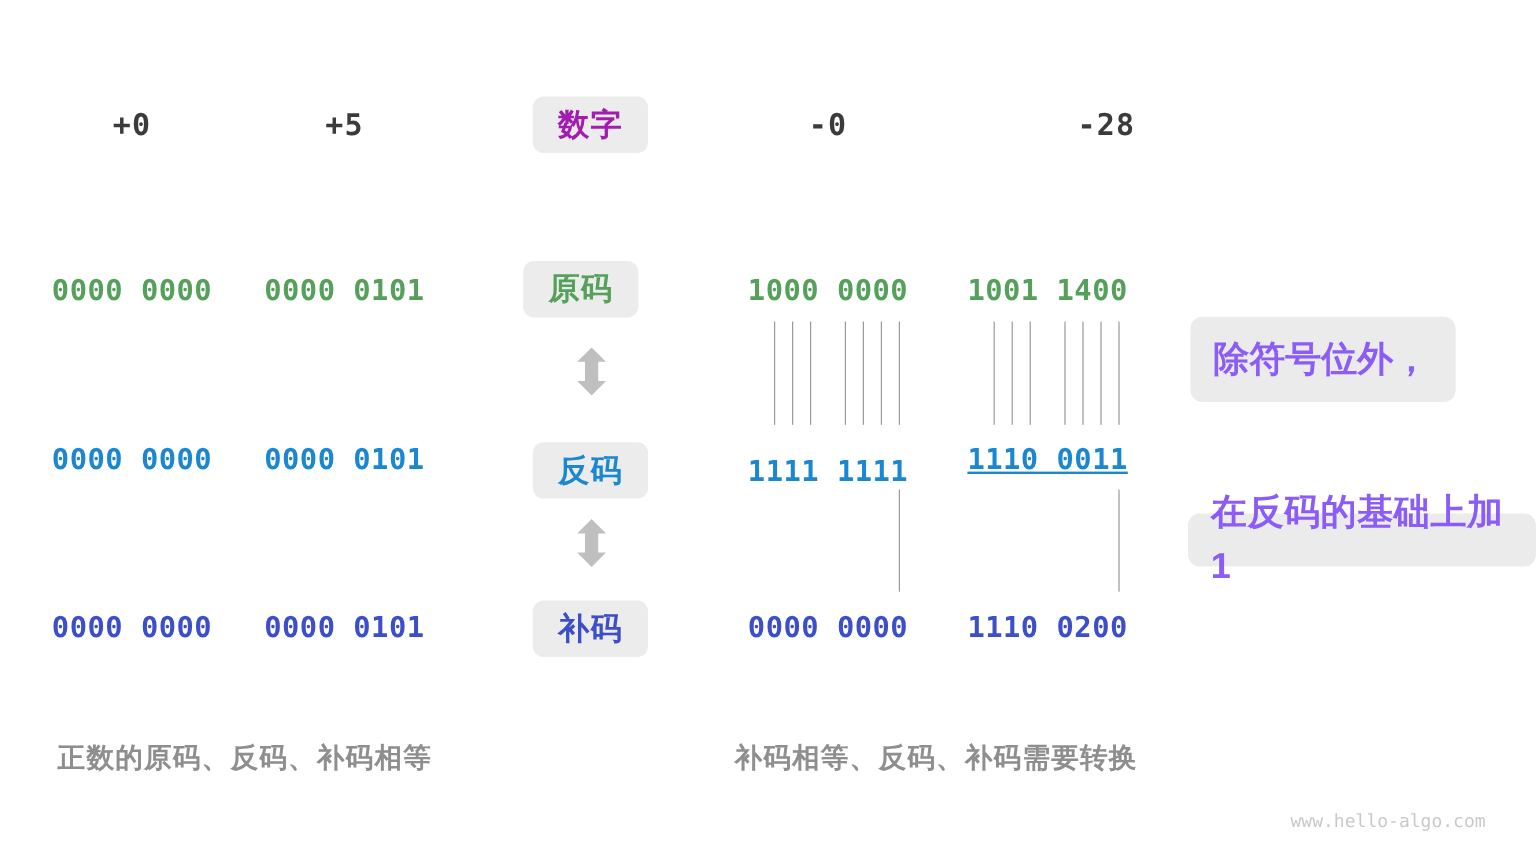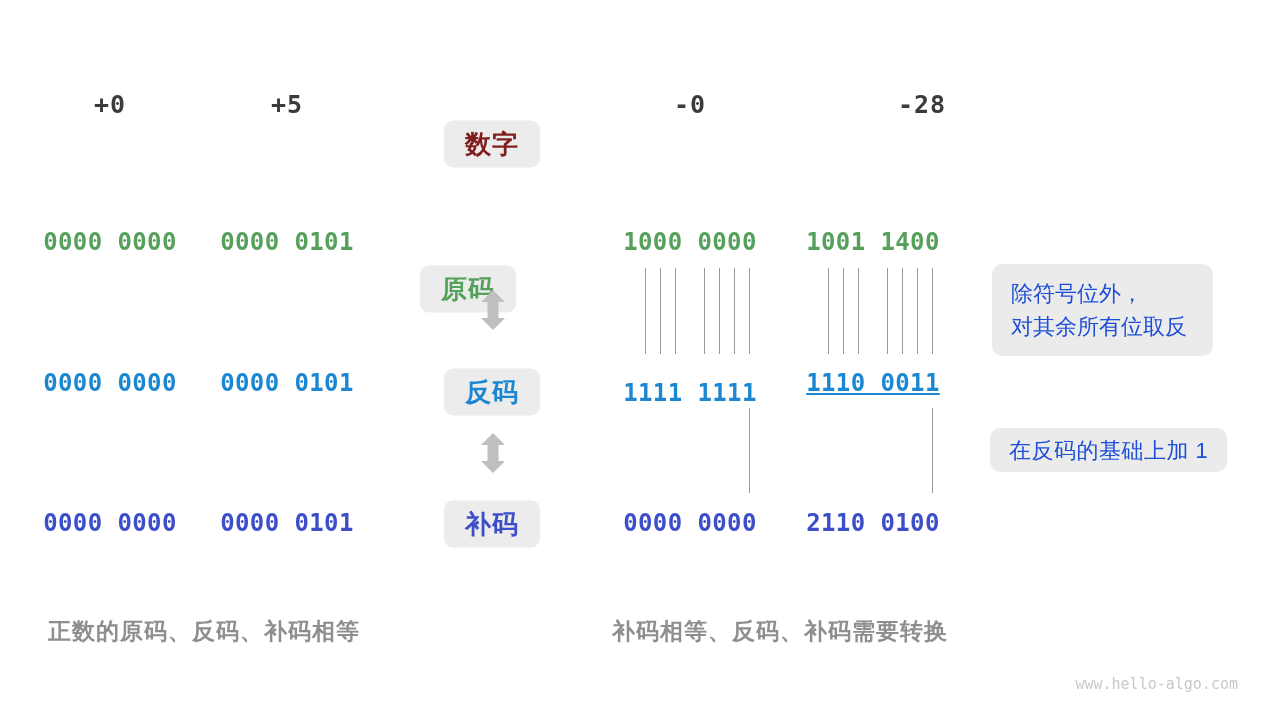--- a/index.html
+++ b/index.html
@@ -25,41 +25,41 @@
     position: absolute;
     transform: translate(-50%, -50%);
     width: 96px; height: 47px;
     background: #ececec;
     border-radius: 9px;
     display: flex; align-items: center; justify-content: center;
     font-size: 26px; font-weight: bold;
     font-family: "Liberation Sans", sans-serif;
     letter-spacing: 1px;
   }
-  .badge.dark { color: #7f1d1d; margin-top: 40px; }
+  .badge.dark { color: #a21caf; }
   .ticks { position: absolute; }
   .ticks i {
     position: absolute; top: 0;
     width: 1px; height: 100%;
     background: #999999;
     display: block;
   }
   .vline {
     position: absolute;
     width: 1px;
     background: #999999;
   }
   .arrow { position: absolute; transform: translate(-50%, -50%); }
   .note {
     position: absolute;
     background: #ebebeb;
     border-radius: 10px;
-    color: #1d4ed8;
-    font-weight: normal;
-    font-size: 22px;
+    color: #8b5cf6;
+    font-weight: bold;
+    font-size: 30px;
     line-height: 1.5;
     font-family: "Liberation Sans", sans-serif;
   }
   .note.two-line { padding: 13px 19px; }
   .note.one-line { height: 44px; display: flex; align-items: center; padding: 0 19px; letter-spacing: 0.5px; }
   .caption {
     position: absolute;
     color: #8e8e8e;
     font-weight: bold;
     font-size: 23px;
@@ -81,21 +81,21 @@
 <div class="cell mono hdr" style="left:110px; top:104px;">+0</div>
 <div class="cell mono hdr" style="left:287px; top:104px;">+5</div>
 <div class="badge dark" style="left:492px; top:104px;">
   <span>数字</span>
 </div>
 <div class="cell mono hdr" style="left:690px; top:104px;">-0</div>
 <div class="cell mono hdr" style="left:922px; top:104px;">-28</div>
 
 <div class="cell mono bin green" style="left:110px; top:242px;">0000 0000</div>
 <div class="cell mono bin green" style="left:287px; top:242px;">0000 0101</div>
-<div class="badge green" style="left:468px; top:241px;margin-top:48px;">
+<div class="badge green" style="left:484px; top:241px;">
   <span>原码</span>
 </div>
 <div class="cell mono bin green" style="left:690px; top:242px;">1000 0000</div>
 <div class="cell mono bin green" style="left:873px; top:242px;">1001 1400</div>
 
 <div class="ticks" style="left:623px; top:268px; width:134px; height:86px;">
   <i style="left:22px"></i>
     <i style="left:37px"></i>
     <i style="left:52px"></i>
   <i style="left:81px"></i>
@@ -135,25 +135,24 @@
       <polygon points="12,0 24,12 17.5,12 17.5,28 24,28 12,40 0,28 6.5,28 6.5,12 0,12" fill="#bfbfbf"></polygon>
     </svg>
 </div>
 
 <div class="cell mono bin indigo" style="left:110px; top:523px;">0000 0000</div>
 <div class="cell mono bin indigo" style="left:287px; top:523px;">0000 0101</div>
 <div class="badge indigo" style="left:492px; top:524px;justify-content:center;">
   <span>补码</span>
 </div>
 <div class="cell mono bin indigo" style="left:690px; top:523px;">0000 0000</div>
-<div class="cell mono bin indigo" style="left:873px; top:523px;">2110 0100</div>
+<div class="cell mono bin indigo" style="left:873px; top:523px;">1110 0200</div>
 
 <div class="note two-line" style="left:992px; top:264px; width:221px;">
   <div>除符号位外，</div>
-  <div>对其余所有位取反</div>
 </div>
 <div class="note one-line" style="left:990px; top:428px;">
   <span>在反码的基础上加 1</span>
 </div>
 
 <div class="caption" style="left:48px; top:616px;">正数的原码、反码、补码相等</div>
 <div class="caption" style="left:612px; top:616px;">补码相等、反码、补码需要转换</div>
 
 <div class="watermark">www.hello-algo.com</div>
 

